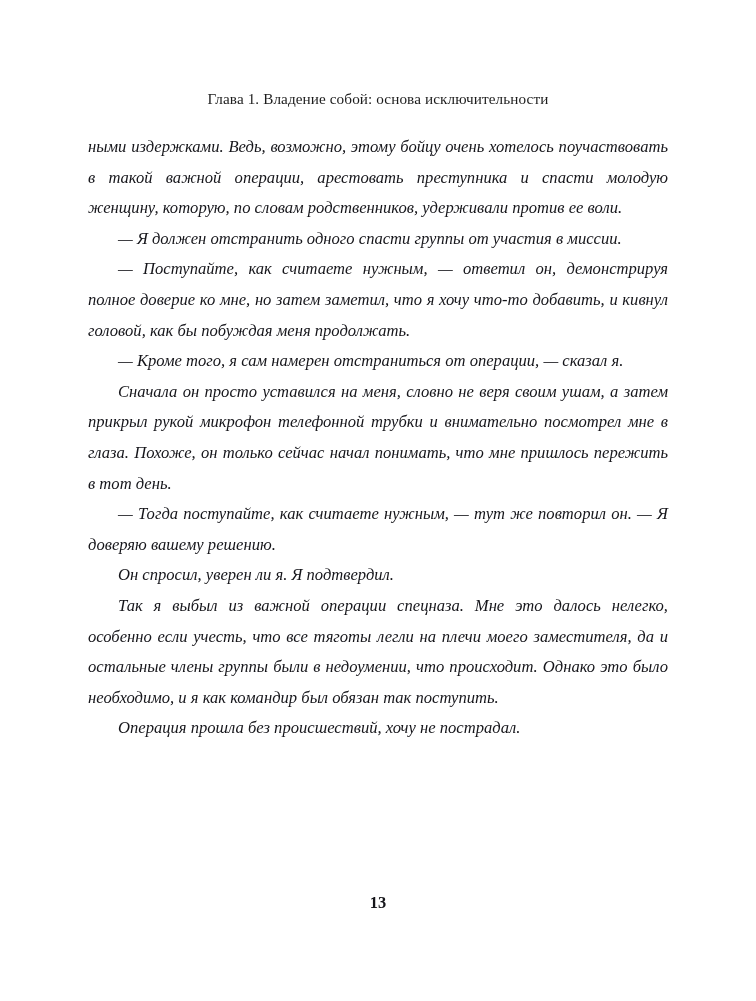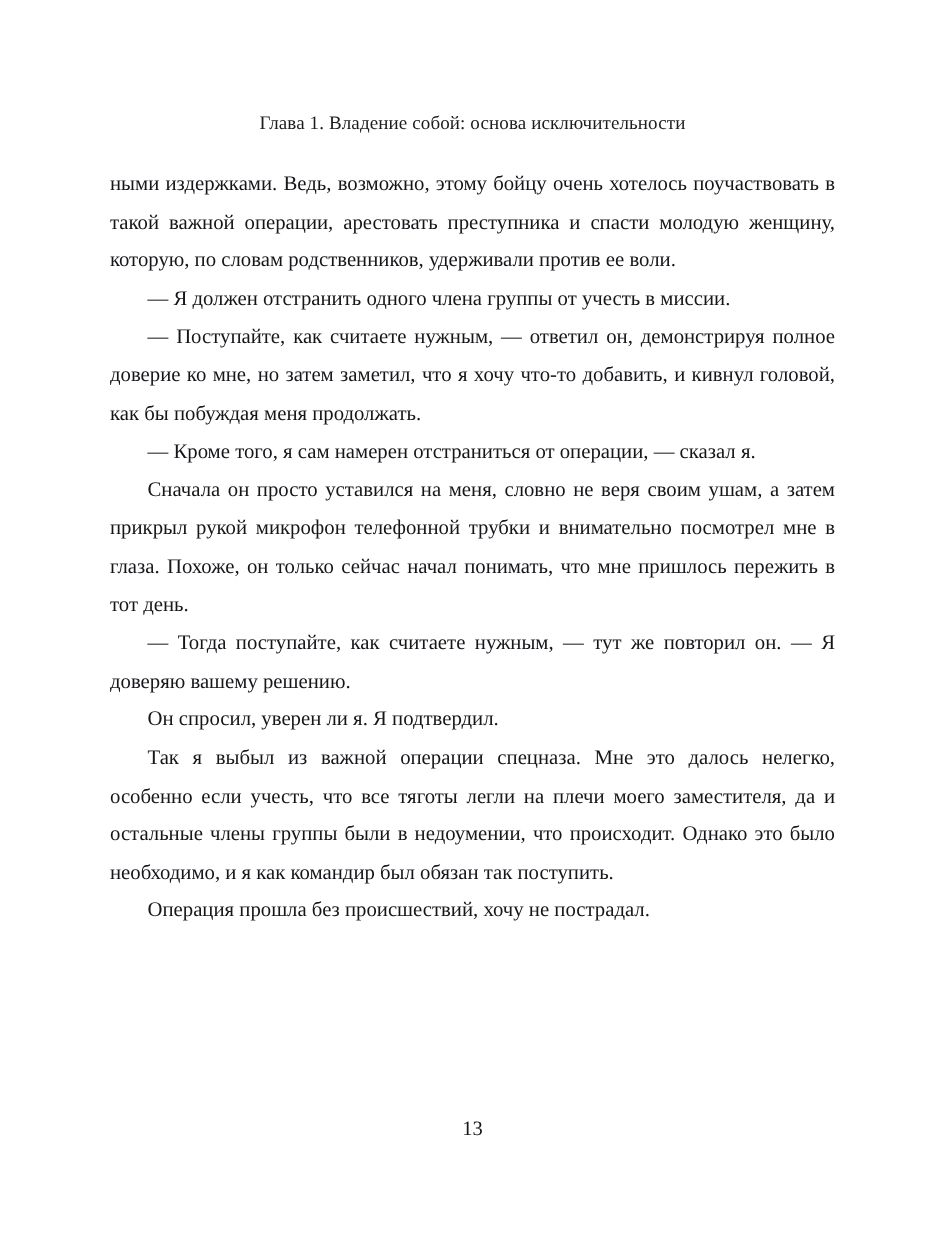--- a/index.html
+++ b/index.html
@@ -42,44 +42,46 @@
     font-size: 16.6px;
     line-height: 30.6px;
     text-align: justify;
     text-justify: inter-word;
     color: #15151a;
     hyphens: manual;
   }
   .body-text p {
     margin: 0;
     text-indent: 0;
+    font-style: italic;
   }
   .body-text p.indent {
     text-indent: 30px;
   }
   .folio {
     position: absolute;
     left: 0;
     right: 0;
     top: 893px;
     text-align: center;
     font-size: 16.4px;
     color: #15151a;
+    font-weight: bold;
   }
 </style>
 </head>
 <body>
 
 <div class="page">
 
   <div class="running-head">Глава 1. Владение собой: основа исключительности</div>
 
   <div class="body-text">
     <p>ными издержками. Ведь, возможно, этому бойцу очень хотелось поучаствовать в такой важной операции, арестовать преступника и спасти молодую женщину, которую, по словам родственников, удерживали против ее воли.</p>
-    <p class="indent">— Я должен отстранить одного члена группы от учесть в миссии.</p>
+    <p class="indent">— Я должен отстранить одного спасти группы от участия в миссии.</p>
     <p class="indent">— Поступайте, как считаете нужным, — ответил он, демонстрируя полное доверие ко мне, но затем заметил, что я хочу что-то добавить, и кивнул головой, как бы побуждая меня продолжать.</p>
     <p class="indent">— Кроме того, я сам намерен отстраниться от операции, — сказал я.</p>
     <p class="indent">Сначала он просто уставился на меня, словно не веря своим ушам, а затем прикрыл рукой микрофон телефонной трубки и внимательно посмотрел мне в глаза. Похоже, он только сейчас начал понимать, что мне пришлось пережить в тот день.</p>
     <p class="indent">— Тогда поступайте, как считаете нужным, — тут же повторил он. — Я доверяю вашему решению.</p>
     <p class="indent">Он спросил, уверен ли я. Я подтвердил.</p>
     <p class="indent">Так я выбыл из важной операции спецназа. Мне это далось нелегко, особенно если учесть, что все тяготы легли на плечи моего заместителя, да и остальные члены группы были в недоумении, что происходит. Однако это было необходимо, и я как командир был обязан так поступить.</p>
     <p class="indent">Операция прошла без происшествий, хочу не пострадал.</p>
   </div>
 
   <div class="folio">13</div>

